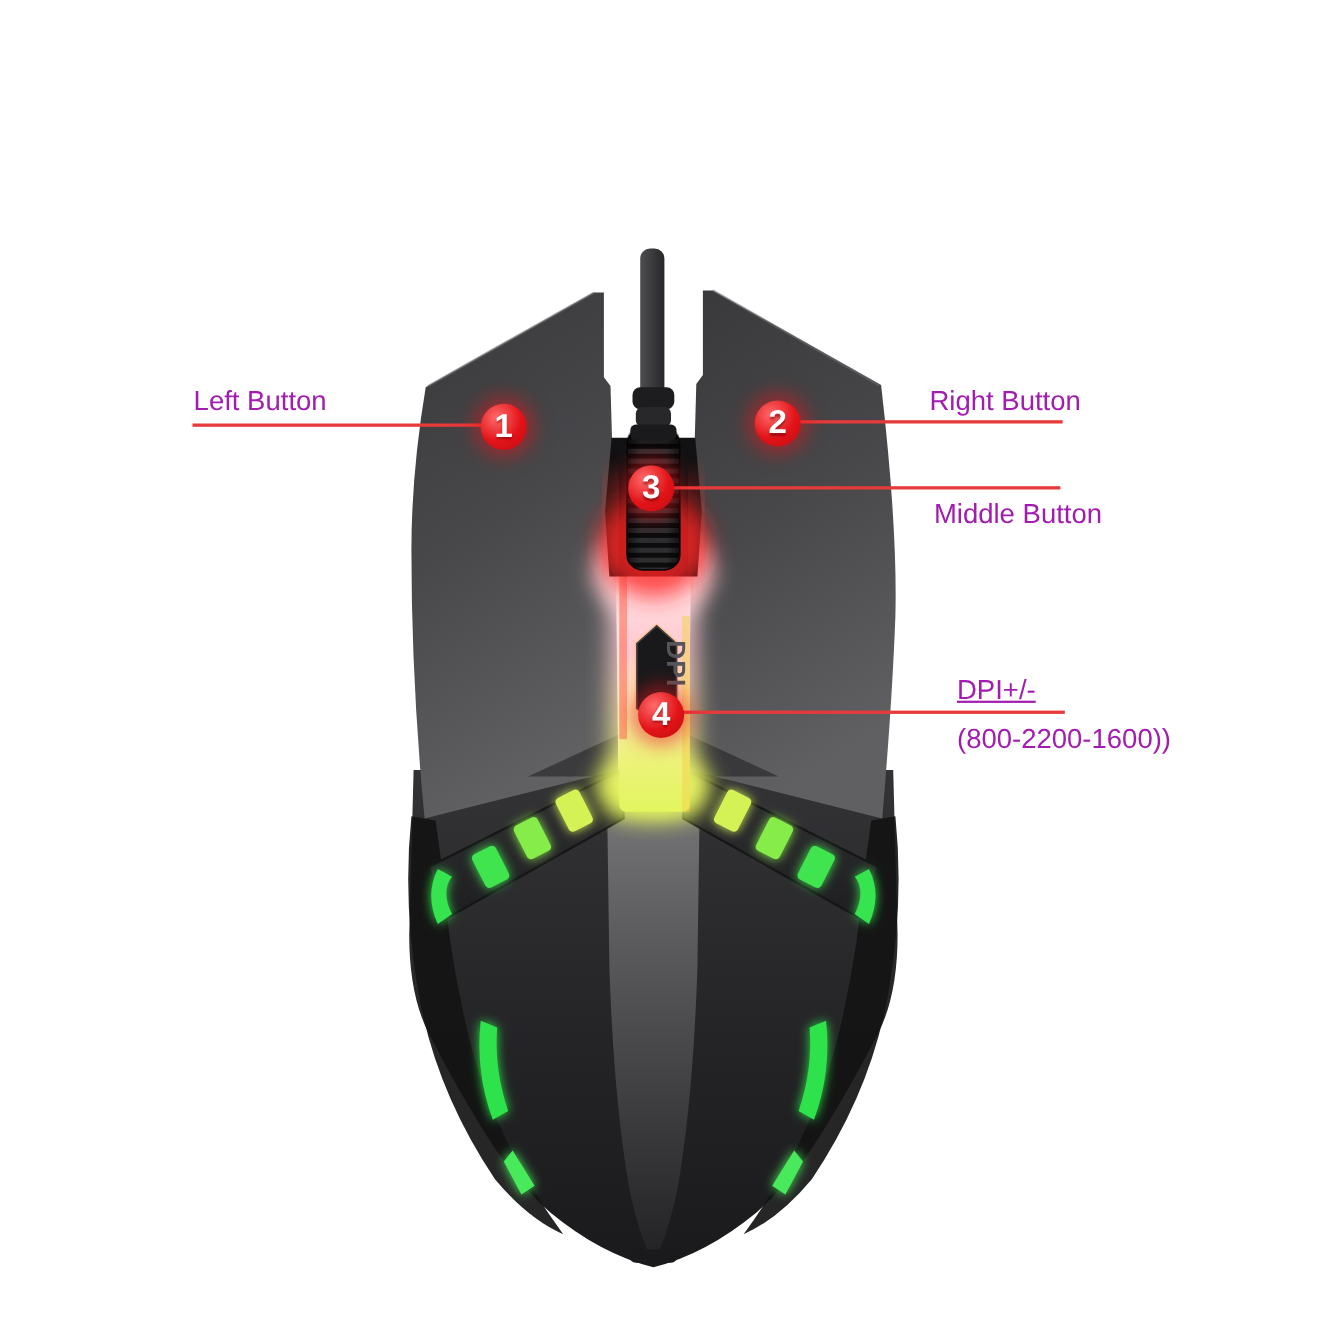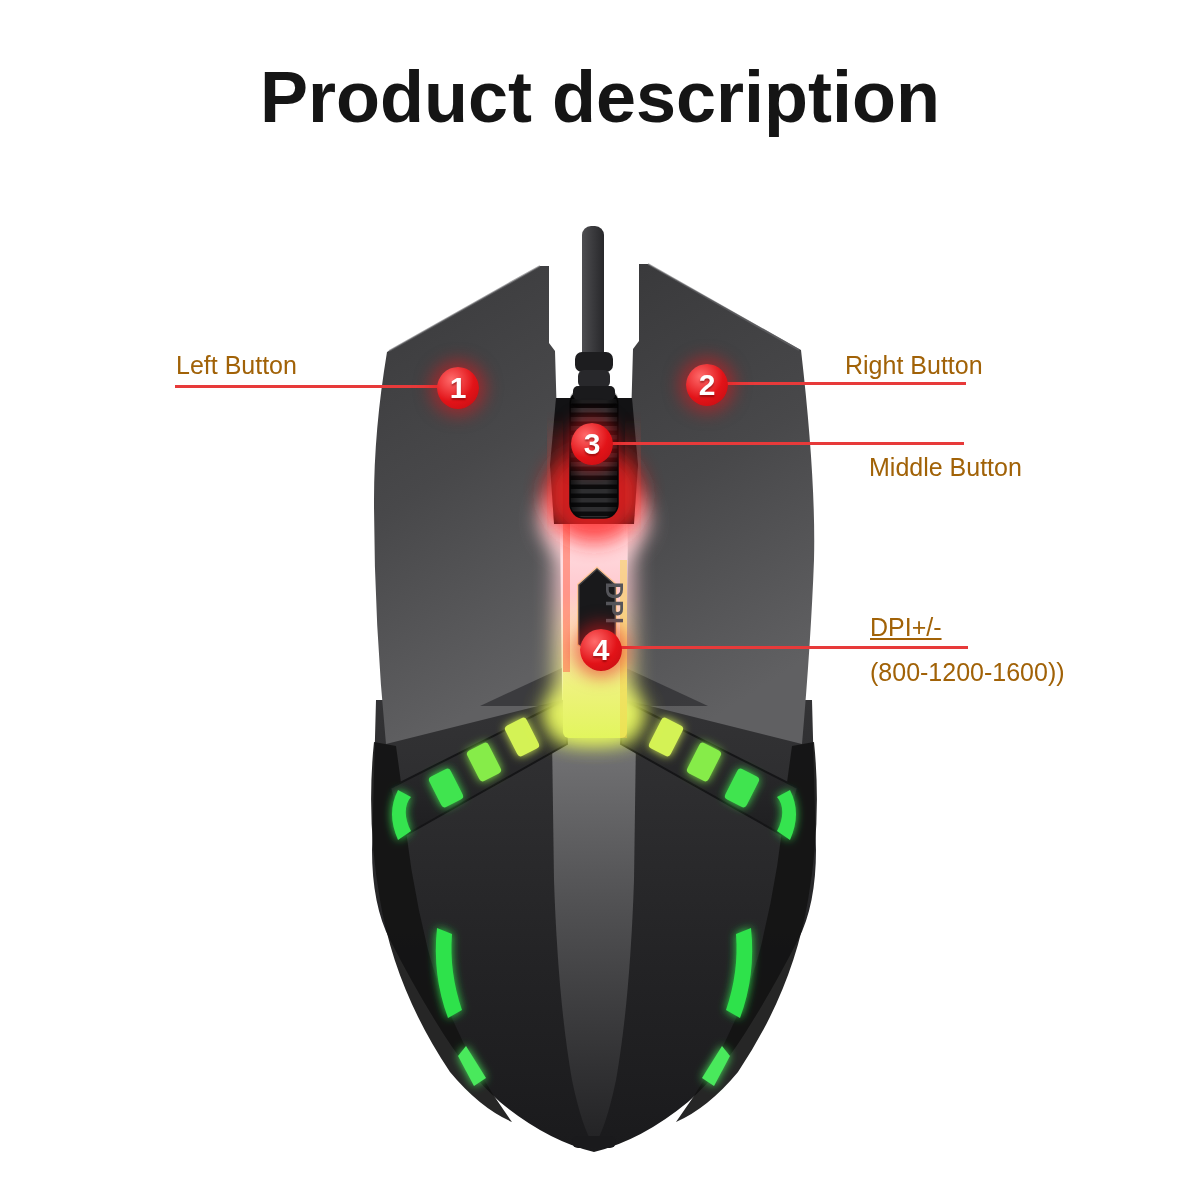--- a/index.html
+++ b/index.html
@@ -6,21 +6,21 @@
   body{
     width:1200px;height:1200px;position:relative;background:#ffffff;
     font-family:"Liberation Sans", sans-serif;overflow:hidden;
   }
   .stage{position:absolute;inset:0;width:1200px;height:1200px;}
   .title{
     position:absolute;left:0;right:0;top:56px;text-align:center;
     font-size:72px;font-weight:700;color:#151515;letter-spacing:0;
   }
   .callout-label{
-    position:absolute;font-size:25px;color:#a16207;white-space:nowrap;
+    position:absolute;font-size:25px;color:#a21caf;white-space:nowrap;
   }
   .callout-line{
     position:absolute;height:3px;background:var(--line-red,#e73a3a);
   }
   .marker{
     position:absolute;width:42px;height:42px;border-radius:50%;
     background:radial-gradient(circle at 35% 30%, #ff6b6b 0%, var(--callout-red,#e21318) 55%, #c00d12 100%);
     box-shadow:0 0 16px 7px rgba(232,22,28,0.5);
     color:#ffffff;font-weight:700;font-size:30px;
     display:flex;align-items:center;justify-content:center;
@@ -154,32 +154,31 @@
     </g>
 
     <rect x="582" y="226" width="22" height="140" rx="9" fill="url(#lgCable)"></rect>
     <g>
       <rect x="575" y="352" width="38" height="20" rx="7" fill="#1d1d1f"></rect>
       <rect x="578" y="370" width="32" height="18" rx="6" fill="#28282b"></rect>
       <rect x="573" y="386" width="42" height="14" rx="5" fill="#1a1a1c"></rect>
     </g>
   </svg>
 
-  <div class="title">Product description</div>
 
   <div class="callout-label" style="left:176px;top:351px;">Left Button</div>
   <div class="callout-line" style="left:175px;top:385px;width:263px;"></div>
   <div class="marker" style="left:437px;top:367px;">1</div>
 
   <div class="callout-label" style="left:845px;top:351px;">Right Button</div>
   <div class="callout-line" style="left:726px;top:382px;width:240px;"></div>
   <div class="marker" style="left:686px;top:364px;">2</div>
 
   <div class="callout-line" style="left:610px;top:442px;width:354px;"></div>
   <div class="marker" style="left:571px;top:423px;">3</div>
-  <div class="callout-label" style="left:869px;top:453px;text-align:center;">Middle Button</div>
+  <div class="callout-label" style="left:849px;top:453px;text-align:center;">Middle Button</div>
 
   <div class="callout-label" style="left:870px;top:613px;text-decoration:underline;">DPI+/-</div>
   <div class="callout-line" style="left:619px;top:646px;width:349px;"></div>
   <div class="marker" style="left:580px;top:629px;">4</div>
-  <div class="callout-label" style="left:870px;top:658px;">(800-1200-1600))</div>
+  <div class="callout-label" style="left:870px;top:658px;">(800-2200-1600))</div>
 
 </div>
 
 </body></html>

